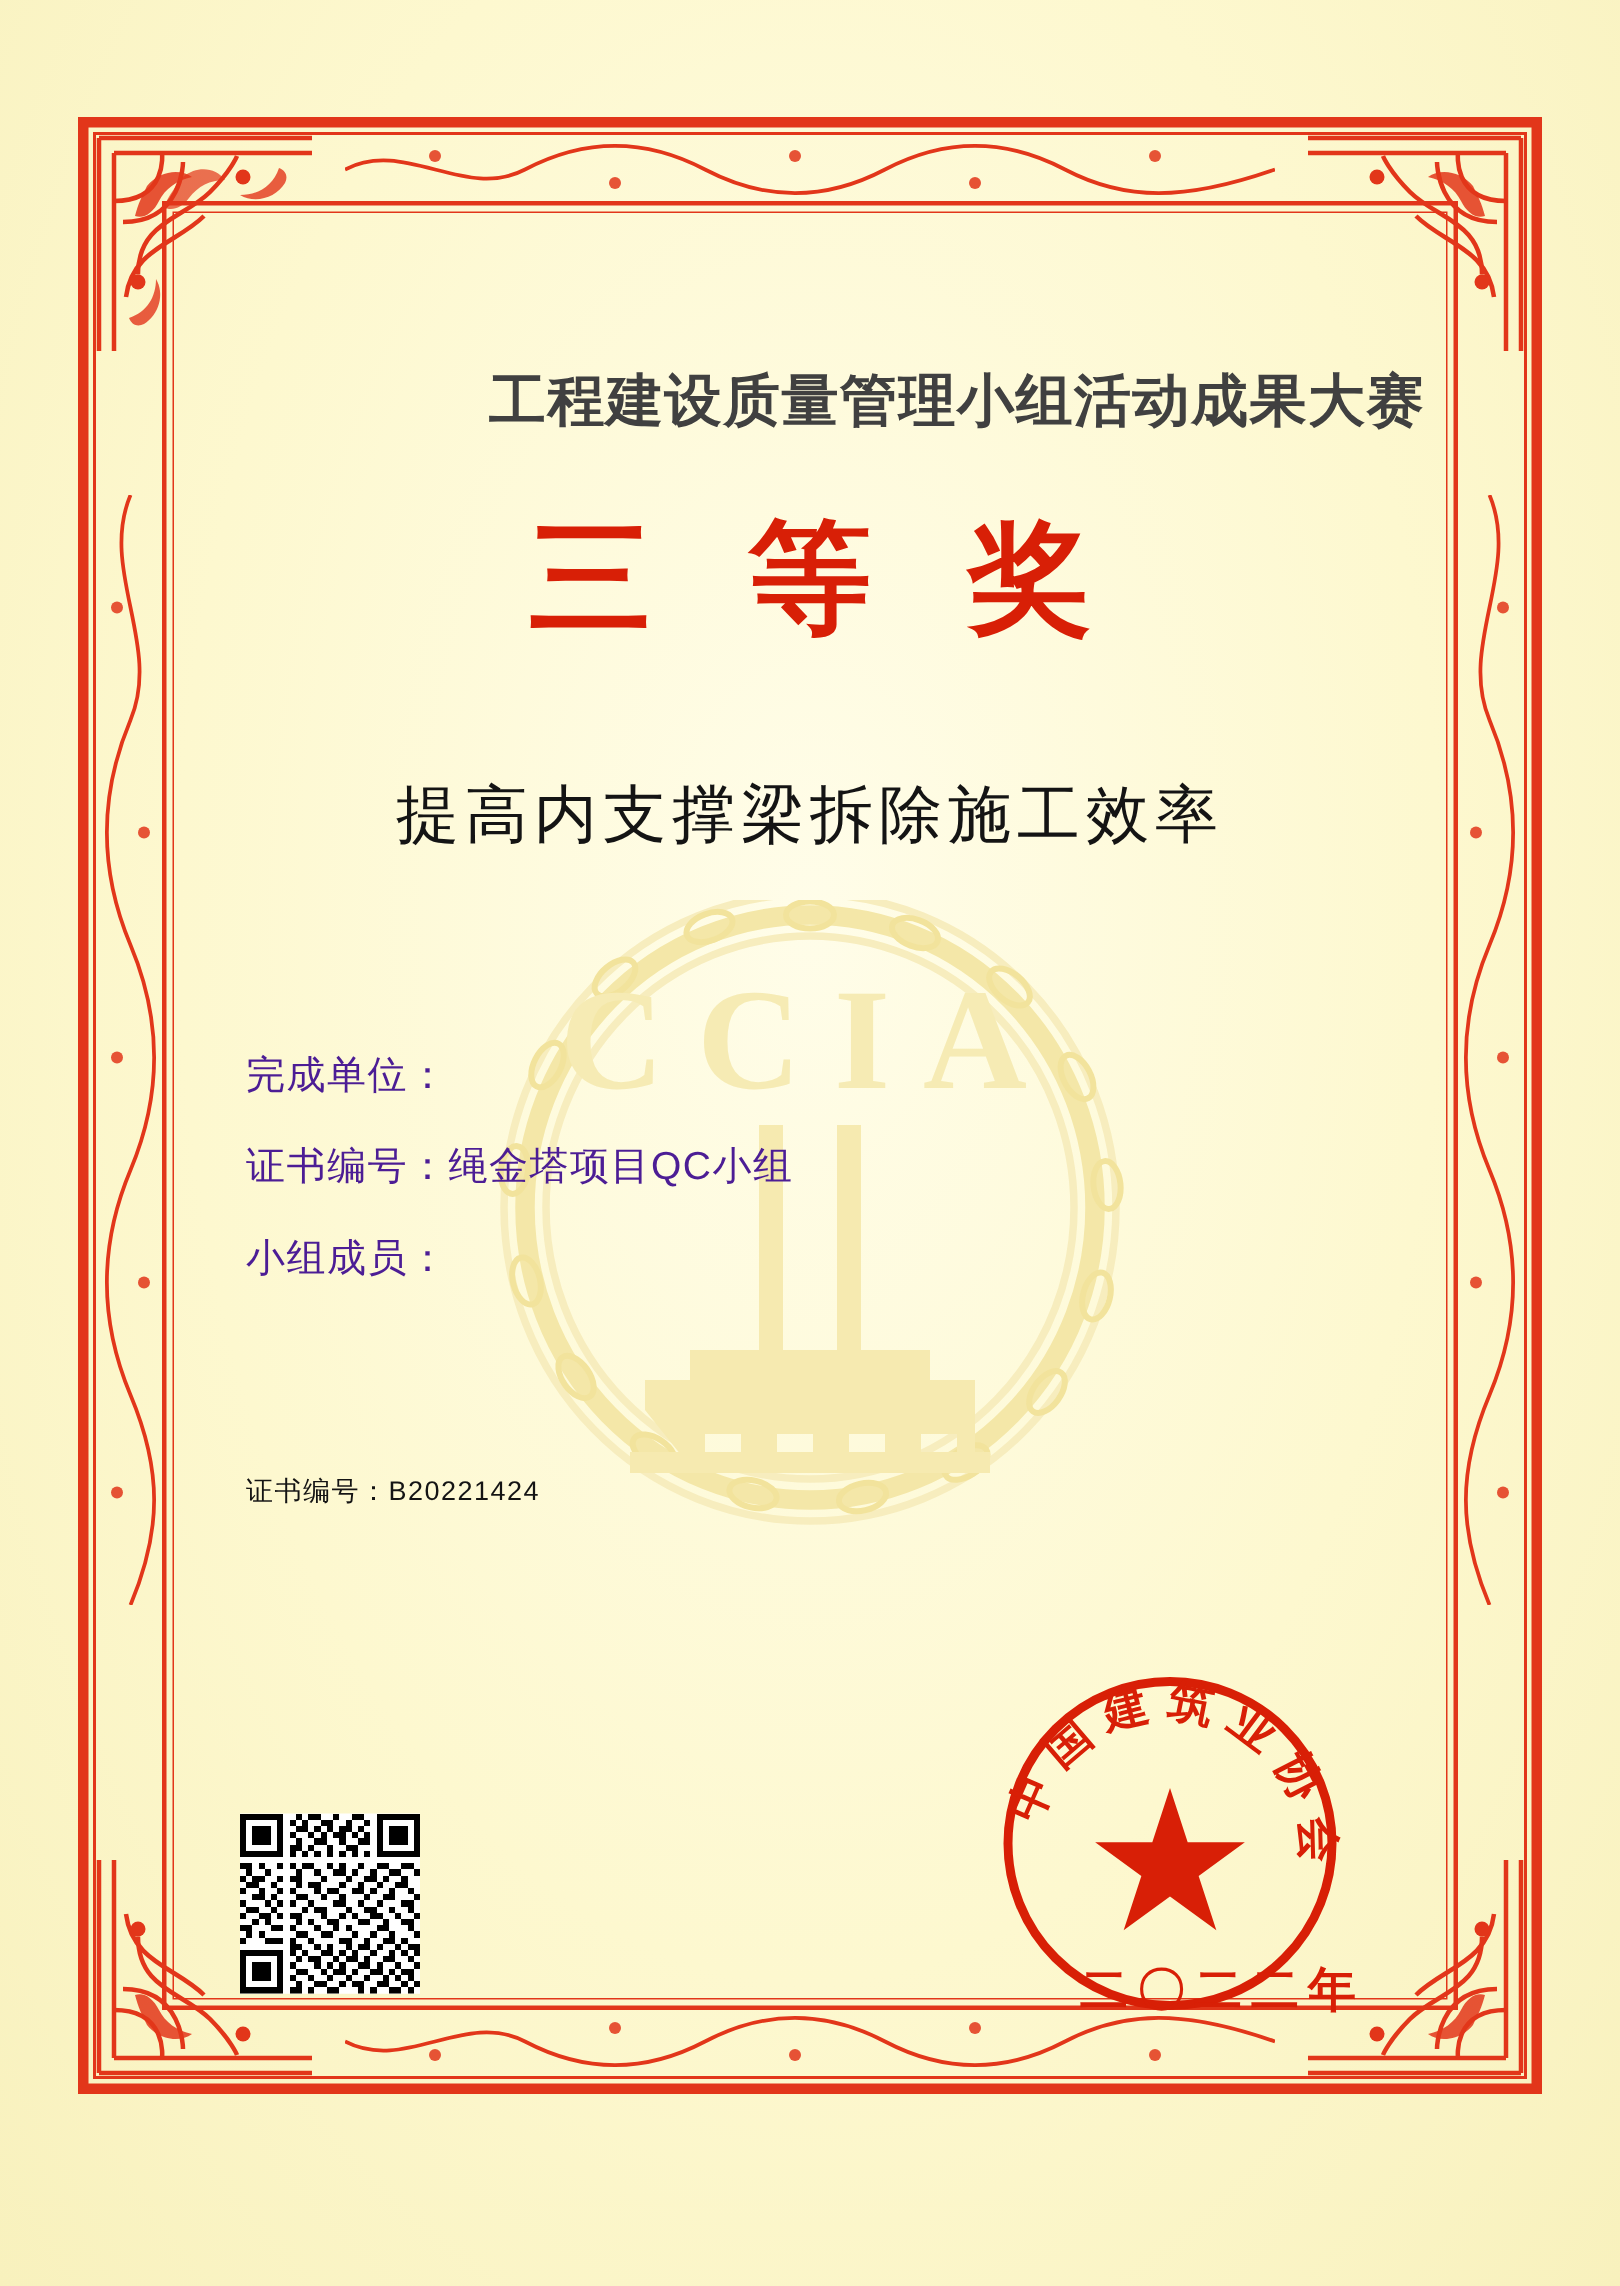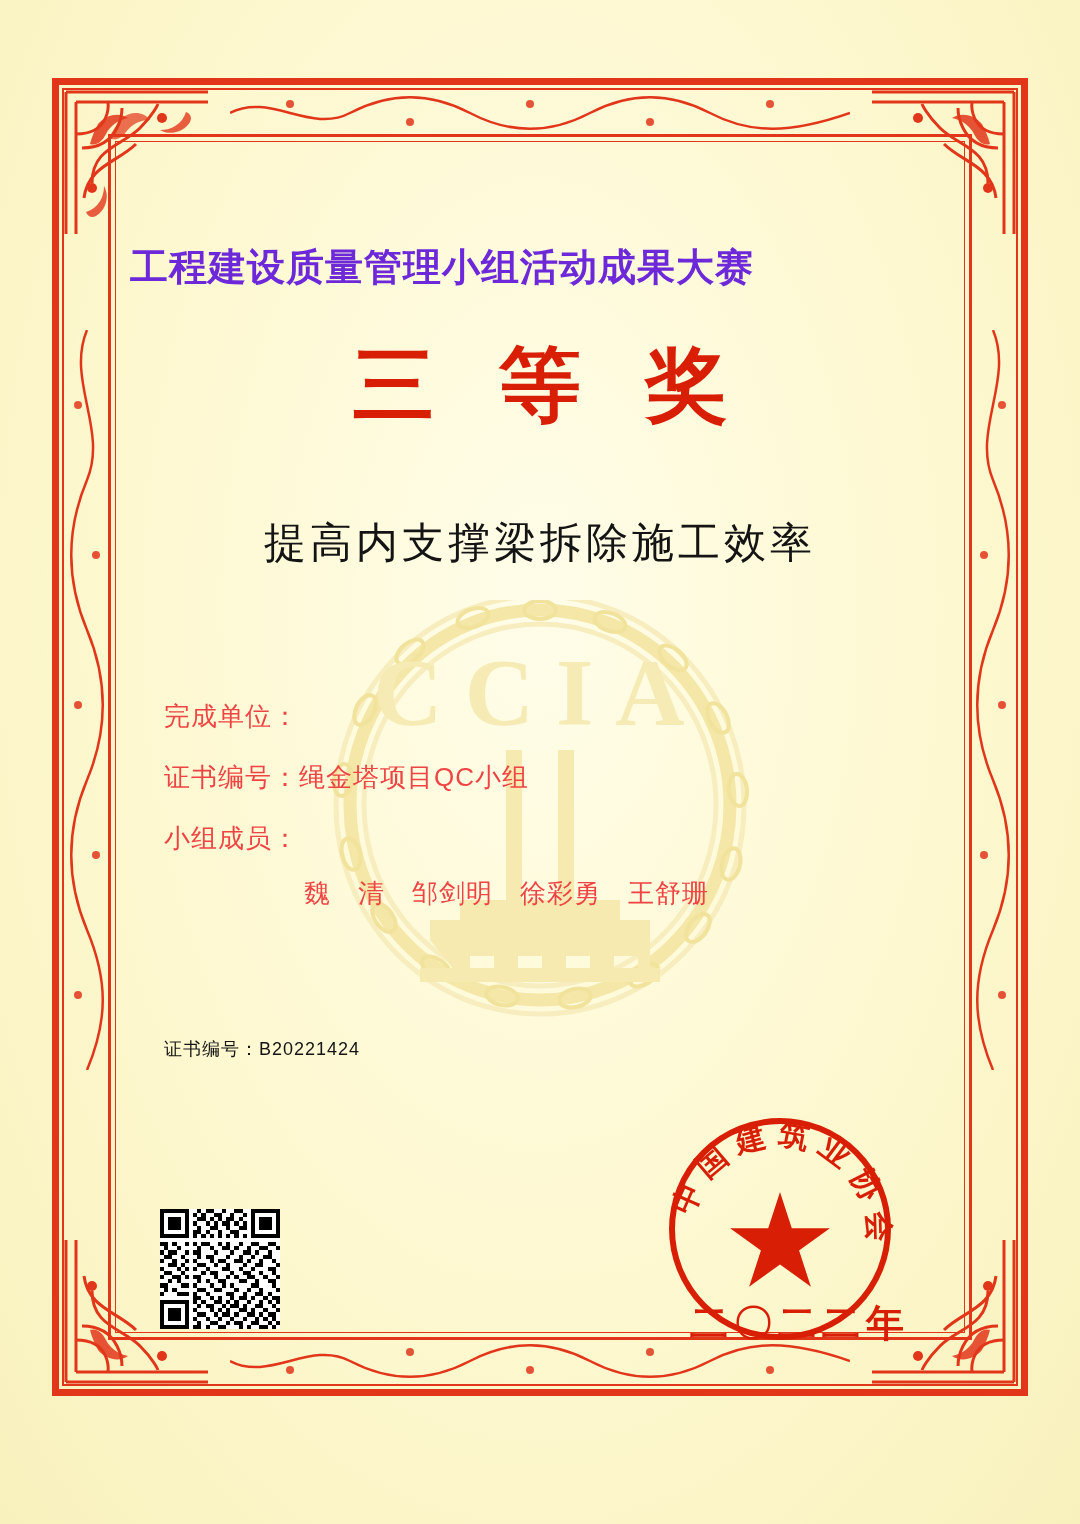--- a/index.html
+++ b/index.html
@@ -103,25 +103,25 @@
   
   .content {
     position: absolute;
     left: 130px;
     right: 130px;
     top: 150px;
     bottom: 200px;
   }
   .title-main {
     margin-top: 92px;
-    text-align: left;
+    text-align: right;
     font-size: 38px;
     font-weight: bold;
     letter-spacing: 1px;
-    color: #6d28d9;
+    color: #404040;
     font-family: "Liberation Sans", "DejaVu Sans", sans-serif;
   }
   .award-grade {
     margin-top: 38px;
     text-align: center;
     font-size: 82px;
     font-weight: bold;
     color: #d81f06;
     letter-spacing: 22px;
     text-indent: 22px;
@@ -132,21 +132,21 @@
     text-align: center;
     font-size: 42px;
     color: #141414;
     letter-spacing: 4px;
     font-family: Liberation Sans, sans-serif;
   }
 
   .fields {
     margin-top: 128px;
     padding-left: 34px;
-    color: #ef4444;
+    color: #4c1d95;
   }
   .field-row {
     display: flex;
     align-items: baseline;
     margin-bottom: 26px;
     font-size: 26px;
     letter-spacing: 1px;
   }
   .field-label {
     flex: 0 0 auto;
@@ -191,21 +191,21 @@
     width: 230px;
     height: 230px;
     color: #d81f06;
   }
   .seal svg { display:block; width:100%; height:100%; }
 
   .seal-year {
     position: absolute;
     right: 170px;
     bottom: 175px;
-    font-size: 38px;
+    font-size: 32px;
     color: #d81f06;
     letter-spacing: 6px;
     font-family: "Liberation Serif", "DejaVu Serif", serif;
     font-weight: bold;
     text-align: center;
   }
 </style>
 </head>
 <body>
 
@@ -401,21 +401,20 @@
       <div class="field-row">
         <span class="field-label">完成单位：</span>
       </div>
       <div class="field-row">
         <span class="field-label">证书编号：</span>
         <span class="field-value">绳金塔项目QC小组</span>
       </div>
       <div class="field-row">
         <span class="field-label">小组成员：</span>
       </div>
-      <div class="members-line2">魏　清　邹剑明　徐彩勇　王舒珊</div>
     </div>
 
     <div class="cert-no">
       <span>证书编号：</span><span>B20221424</span>
     </div>
   </div>
 
   <div class="qr">
     <svg viewBox="0 0 29 29" shape-rendering="crispEdges" xmlns="http://www.w3.org/2000/svg">
       <rect width="29" height="29" fill="#ffffff"></rect>

